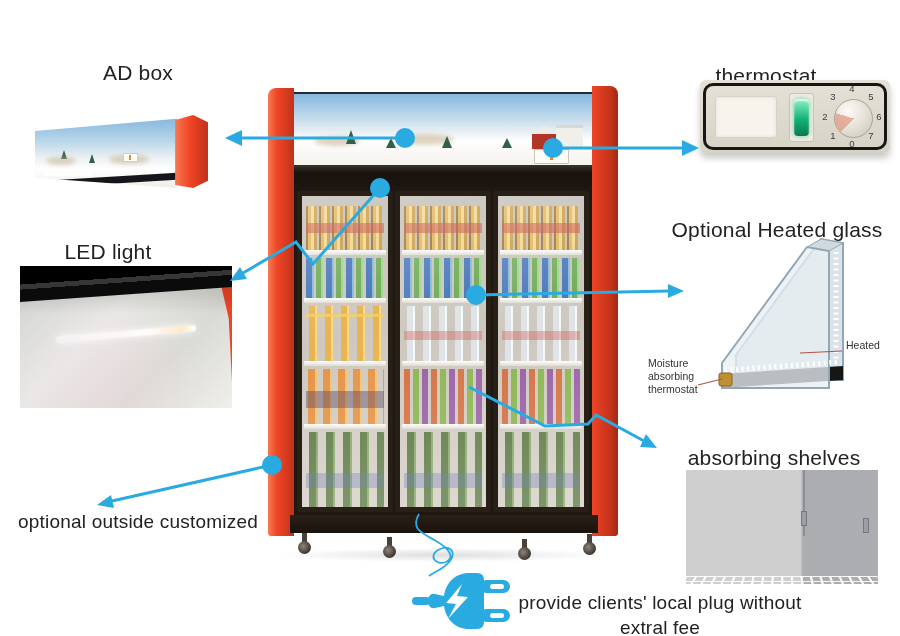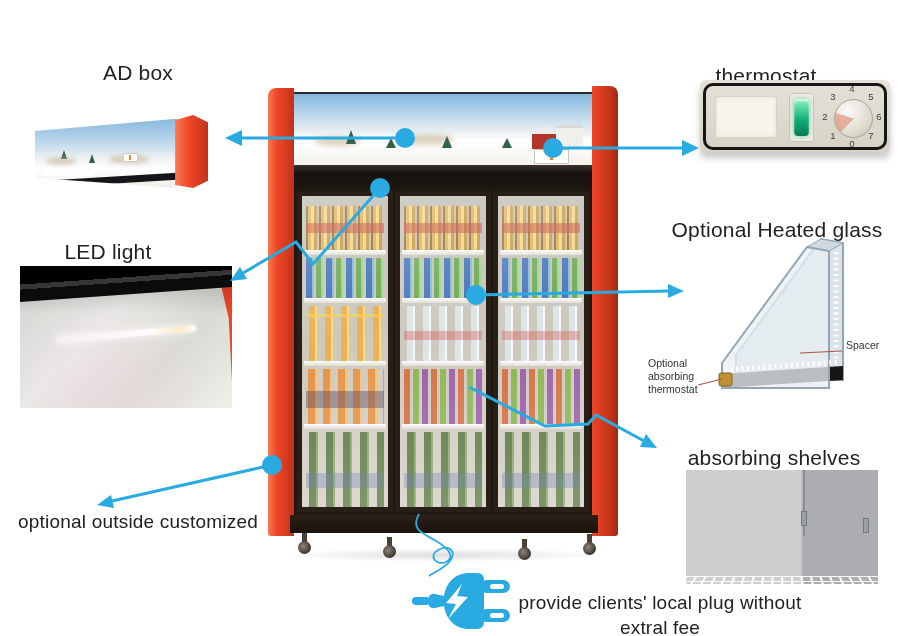--- a/index.html
+++ b/index.html
@@ -308,25 +308,25 @@
     <polygon points="135,11 149,3 171,7 157,15" fill="#cfd9e0" stroke="#93a6b3" stroke-width="1"></polygon>
     <polygon points="50,152 171,144 171,130 50,138" fill="#161616"></polygon>
     <polygon points="50,152 50,127 135,11 157,15 157,152" fill="#e7eef2" fill-opacity="0.78" stroke="#93a6b3" stroke-width="2"></polygon>
     <line x1="53" y1="134" x2="168" y2="126" stroke="#ffffff" stroke-width="5" stroke-dasharray="2 3.5"></line>
     <line x1="164" y1="16" x2="164" y2="124" stroke="#ffffff" stroke-width="5" stroke-dasharray="2 3.5"></line>
     <rect x="47" y="137" width="13" height="13" rx="2" fill="#c18f33" stroke="#8a6420"></rect>
     <line x1="170" y1="115" x2="128" y2="117" stroke="#b25344" stroke-width="1.2"></line>
     <line x1="26" y1="149" x2="50" y2="143" stroke="#b25344" stroke-width="1.2"></line>
   </svg>
   <div class="sub" style="left:8px;top:121px;">
-    <div>Optional</div>
+    <div>Moisture</div>
     <div>absorbing</div>
     <div>thermostat</div>
   </div>
-  <div class="sub" style="left:206px;top:103px;">Spacer</div>
+  <div class="sub" style="left:206px;top:103px;">Heated</div>
 </div>
 
 <div class="shelves-fig">
   <div class="shelves-wall-shade"></div>
   <div class="shelves-corner"></div>
   <div class="shelf-clip" style="left:60%;top:36%;"></div>
   <div class="shelf-clip" style="left:92%;top:42%;"></div>
   <div class="shelves-grid"></div>
 </div>
 

